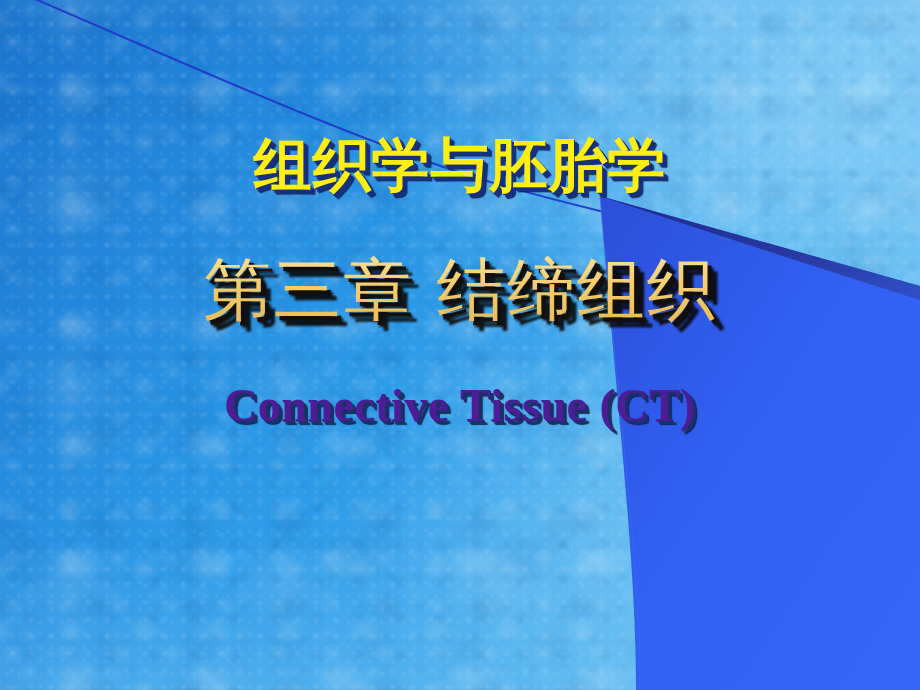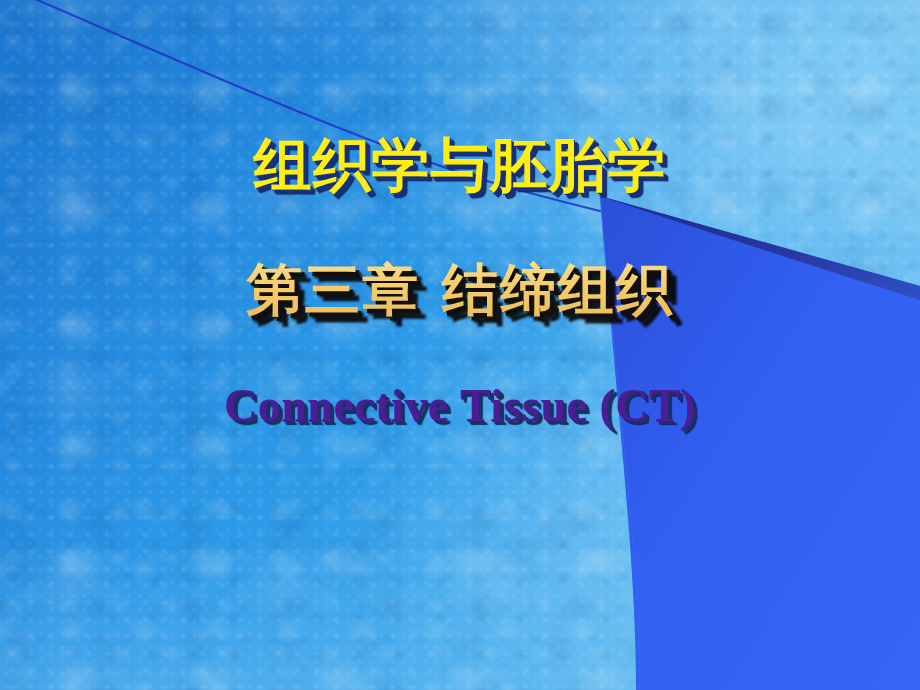--- a/index.html
+++ b/index.html
@@ -103,22 +103,22 @@
       5px 5px 1px rgba(10,24,70,.85),
       1px 1px 0 #17307e;
     white-space:nowrap;
     text-align:center;
   }
   .line-cn-chapter{
     position:absolute;
     left:0; width:920px;
     top:248px;
     font-family:"DejaVu Sans","Liberation Sans",sans-serif;
-    font-weight:700;
-    font-size:56px;
+    font-weight:400;
+    font-size:68px;
     line-height:84px;
     letter-spacing:2px;
     color:#F7CE72;
     background:linear-gradient(180deg,#FBE39B 0%,#F6CB6A 48%,#E8B957 100%);
     -webkit-background-clip:text;
     background-clip:text;
     -webkit-text-fill-color:transparent;
     filter:
       drop-shadow(4px 4px 0 #120f0a)
       drop-shadow(6px 6px 1px rgba(8,6,4,.9));

